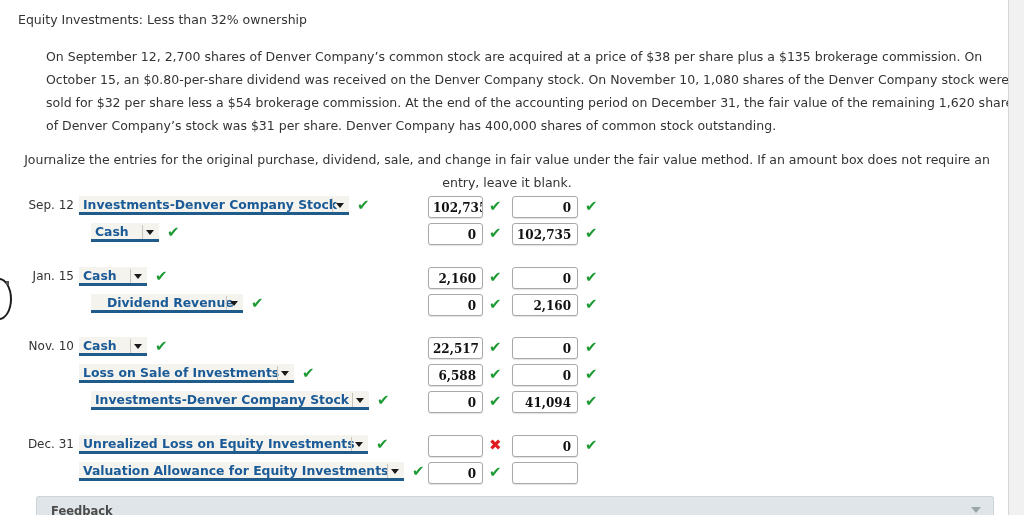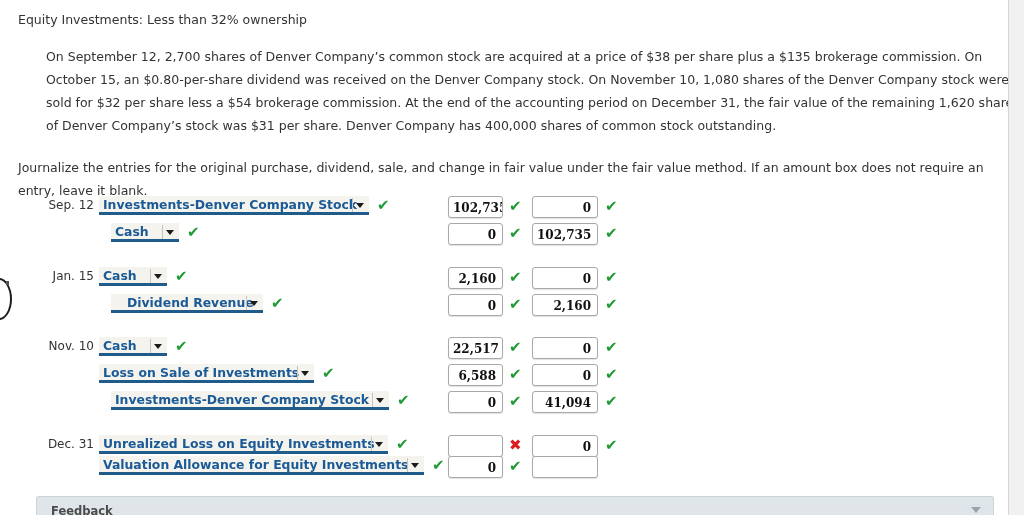--- a/index.html
+++ b/index.html
@@ -42,29 +42,28 @@
   }
   .para {
     position: absolute;
     left: 18px;
     width: 978px;
     font-size: 12.5px;
     color: #333333;
     line-height: 23px;
   }
   #para-1 { top: 45px; margin-left: 28px; }
-  #para-2 { top: 156px; }
+  #para-2 { top: 148px; text-align: center; }
 
   
   #journal {
     position: absolute;
     left: 0; top: 196px;
     width: 836px;
     height: 296px;
-    margin-left: 20px;
   }
   .jrow {
     position: absolute;
     left: 0;
     width: 1008px;
     height: 27px;
   }
   .date-cell {
     position: absolute;
     left: 10px;
@@ -263,21 +262,21 @@
         </div>
         <div class="jrow" style="top: 239px;">
           <div class="date-cell">Dec. 31</div>
           <div class="acct" style="left: 79px; width: 289px;"><span>Unrealized Loss on Equity Investments</span><span class="sep"></span><span class="caret"></span></div>
           <div class="mark mark-acct ok" style="left: 376px;">✔</div>
           <div class="amt debit"></div>
           <div class="mark mark-debit bad">✖</div>
           <div class="amt credit">0</div>
           <div class="mark mark-credit ok">✔</div>
         </div>
-        <div class="jrow" style="top: 260px;">
+        <div class="jrow" style="top: 266px;">
           <div class="date-cell"></div>
           <div class="acct" style="left: 79px; width: 325px;"><span>Valuation Allowance for Equity Investments</span><span class="sep"></span><span class="caret"></span></div>
           <div class="mark mark-acct ok" style="left: 412px;">✔</div>
           <div class="amt debit">0</div>
           <div class="mark mark-debit ok">✔</div>
           <div class="amt credit"></div>
         </div>
       </div>
 
     <div id="left-arc"></div>

